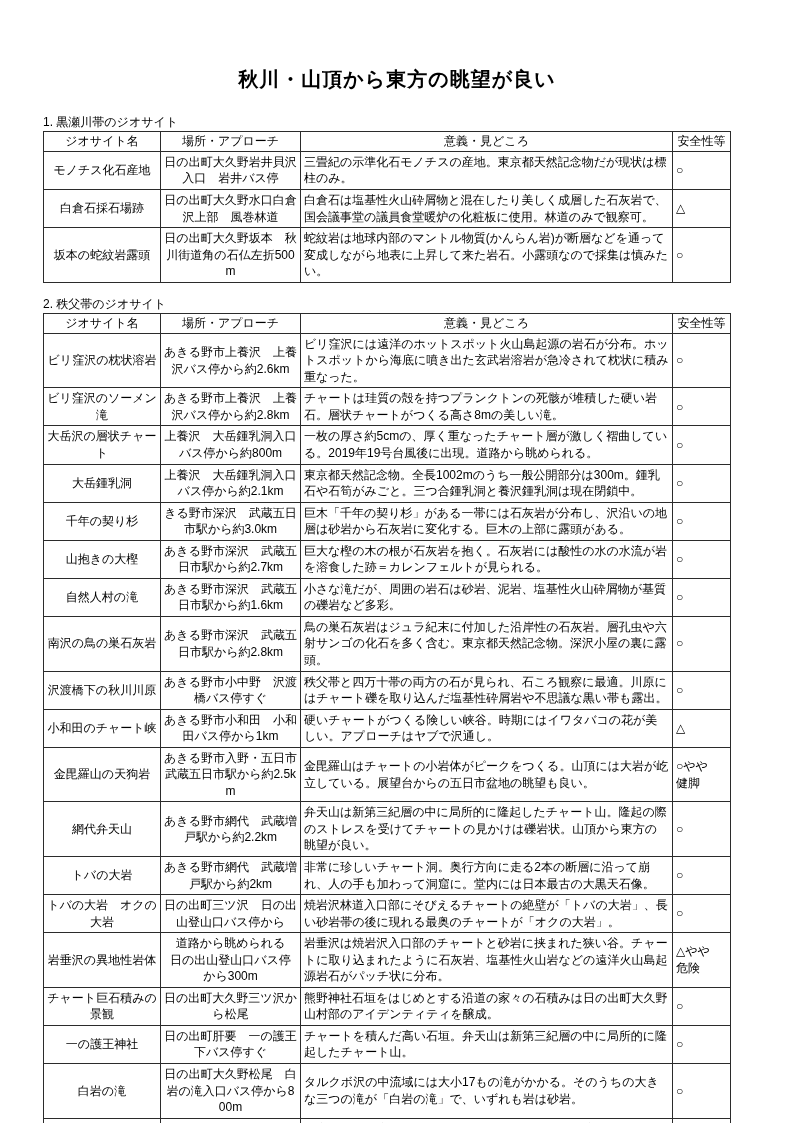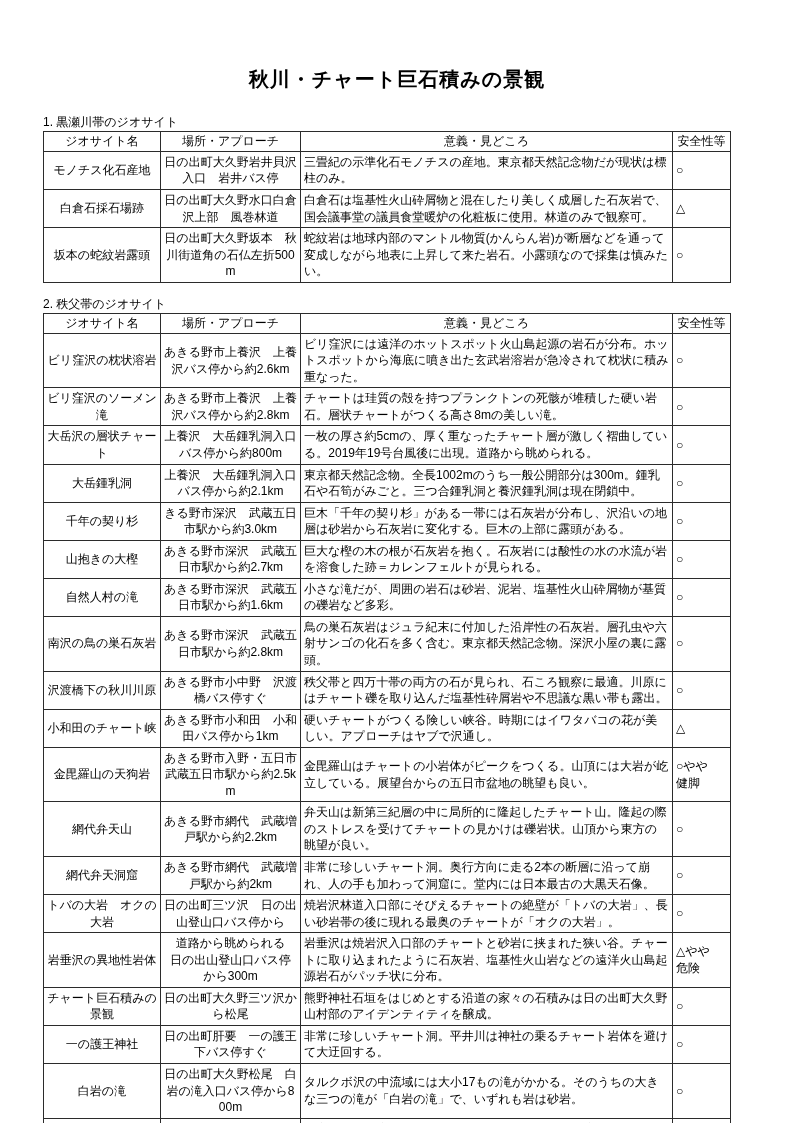--- a/index.html
+++ b/index.html
@@ -57,21 +57,21 @@
   td.cell-safe { text-align: left; white-space: pre-line; }
   col.c-name { width: 117px; }
   col.c-loc  { width: 140px; }
   col.c-sig  { width: 372px; }
   col.c-safe { width: 58px; }
 </style>
 </head>
 <body>
 
 <div class="page">
-  <h1 class="doc-title">秋川・チャート巨石積みの景観</h1>
+  <h1 class="doc-title">秋川・山頂から東方の眺望が良い</h1>
   <div id="sections">
   <section class="geo-section">
     <div class="section-heading">1. 黒瀬川帯のジオサイト</div>
     <table class="geo-table">
       <colgroup>
         <col class="c-name">
             <col class="c-loc">
             <col class="c-sig">
             <col class="c-safe">
       </colgroup>
@@ -205,21 +205,21 @@
   </tr>
 
   <tr>
     <td class="cell-name">網代弁天山</td>
     <td class="cell-loc">あきる野市網代　武蔵増戸駅から約2.2km</td>
     <td class="cell-sig">弁天山は新第三紀層の中に局所的に隆起したチャート山。隆起の際のストレスを受けてチャートの見かけは礫岩状。山頂から東方の眺望が良い。</td>
     <td class="cell-safe">○</td>
   </tr>
 
   <tr>
-    <td class="cell-name">網代弁天洞窟</td>
+    <td class="cell-name">トバの大岩</td>
     <td class="cell-loc">あきる野市網代　武蔵増戸駅から約2km</td>
     <td class="cell-sig">非常に珍しいチャート洞。奥行方向に走る2本の断層に沿って崩れ、人の手も加わって洞窟に。堂内には日本最古の大黒天石像。</td>
     <td class="cell-safe">○</td>
   </tr>
 
   <tr>
     <td class="cell-name">トバの大岩　オクの大岩</td>
     <td class="cell-loc">日の出町三ツ沢　日の出山登山口バス停から</td>
     <td class="cell-sig">焼岩沢林道入口部にそびえるチャートの絶壁が「トバの大岩」、長い砂岩帯の後に現れる最奥のチャートが「オクの大岩」。</td>
     <td class="cell-safe">○</td>
@@ -236,21 +236,21 @@
   <tr>
     <td class="cell-name">チャート巨石積みの景観</td>
     <td class="cell-loc">日の出町大久野三ツ沢から松尾</td>
     <td class="cell-sig">熊野神社石垣をはじめとする沿道の家々の石積みは日の出町大久野山村部のアイデンティティを醸成。</td>
     <td class="cell-safe">○</td>
   </tr>
 
   <tr>
     <td class="cell-name">一の護王神社</td>
     <td class="cell-loc">日の出町肝要　一の護王下バス停すぐ</td>
-    <td class="cell-sig">非常に珍しいチャート洞。平井川は神社の乗るチャート岩体を避けて大迂回する。</td>
+    <td class="cell-sig">チャートを積んだ高い石垣。弁天山は新第三紀層の中に局所的に隆起したチャート山。</td>
     <td class="cell-safe">○</td>
   </tr>
 
   <tr>
     <td class="cell-name">白岩の滝</td>
     <td class="cell-loc">日の出町大久野松尾　白岩の滝入口バス停から800m</td>
     <td class="cell-sig">タルクボ沢の中流域には大小17もの滝がかかる。そのうちの大きな三つの滝が「白岩の滝」で、いずれも岩は砂岩。</td>
     <td class="cell-safe">○</td>
   </tr>
 

